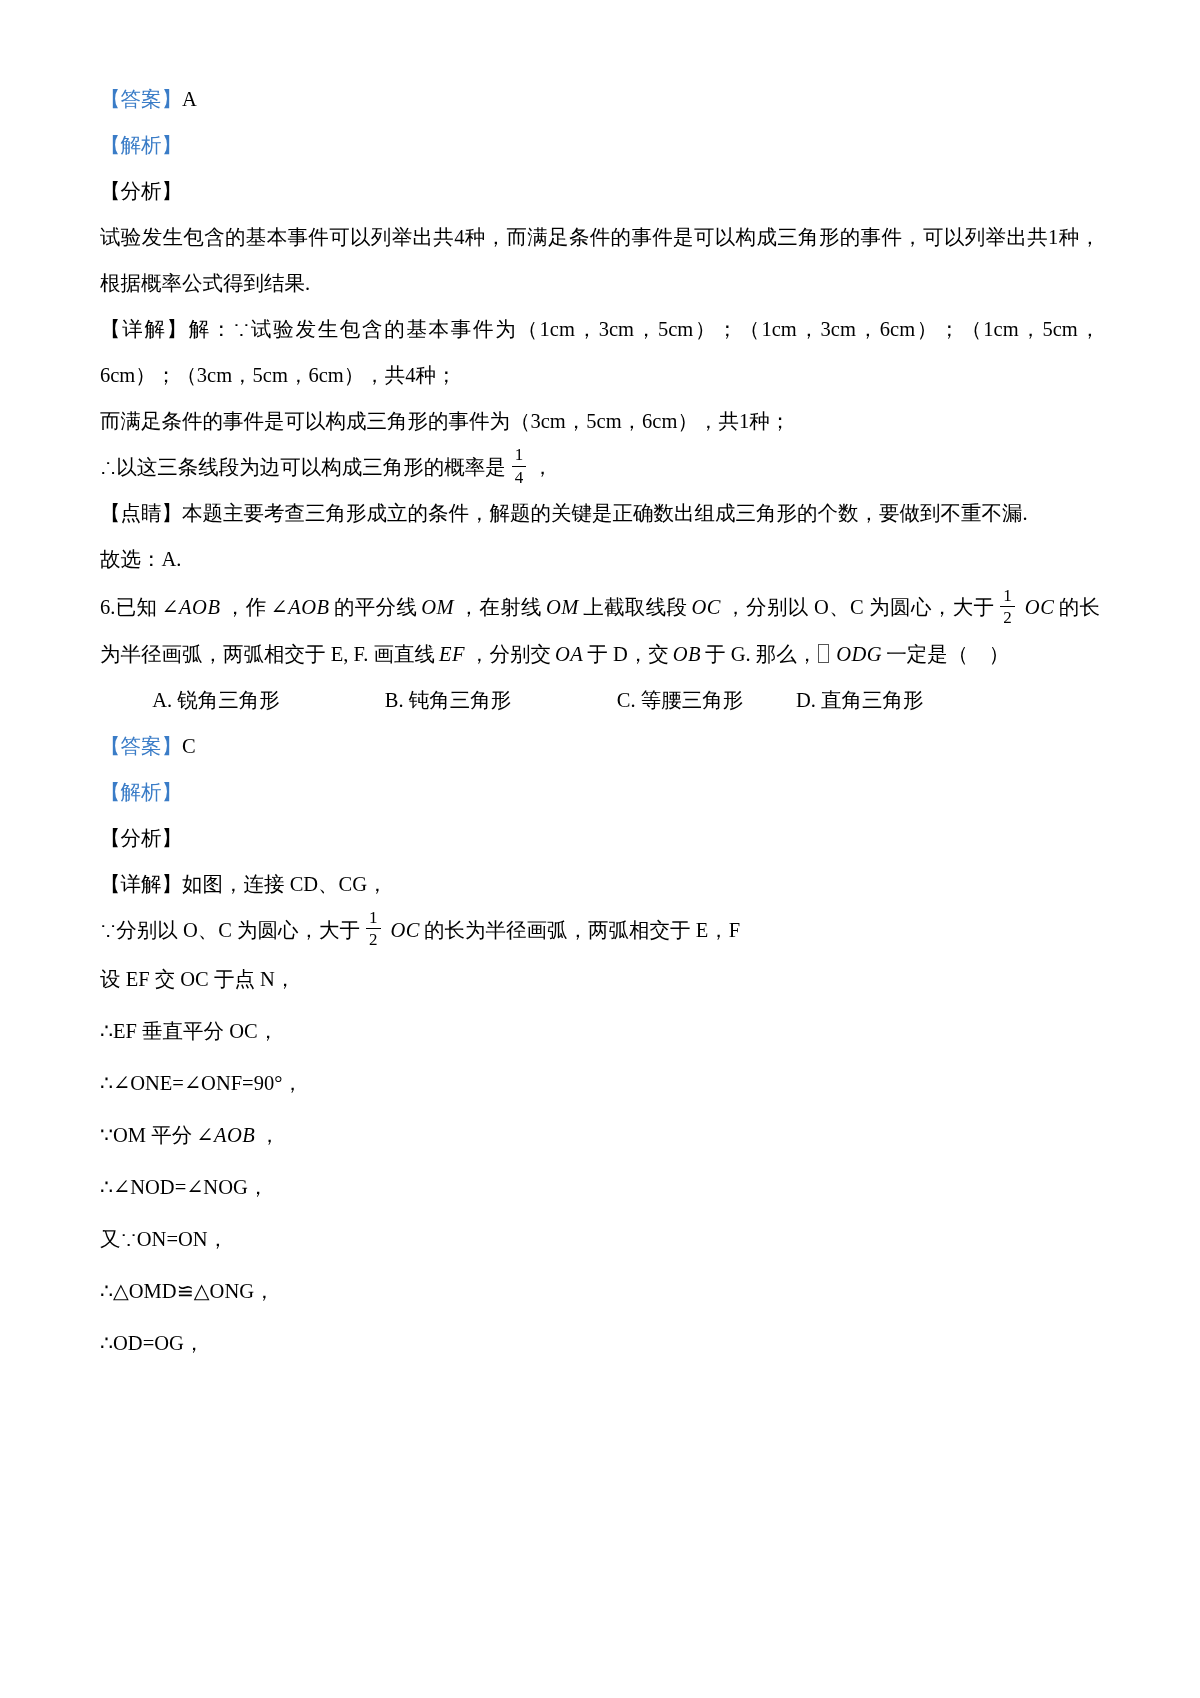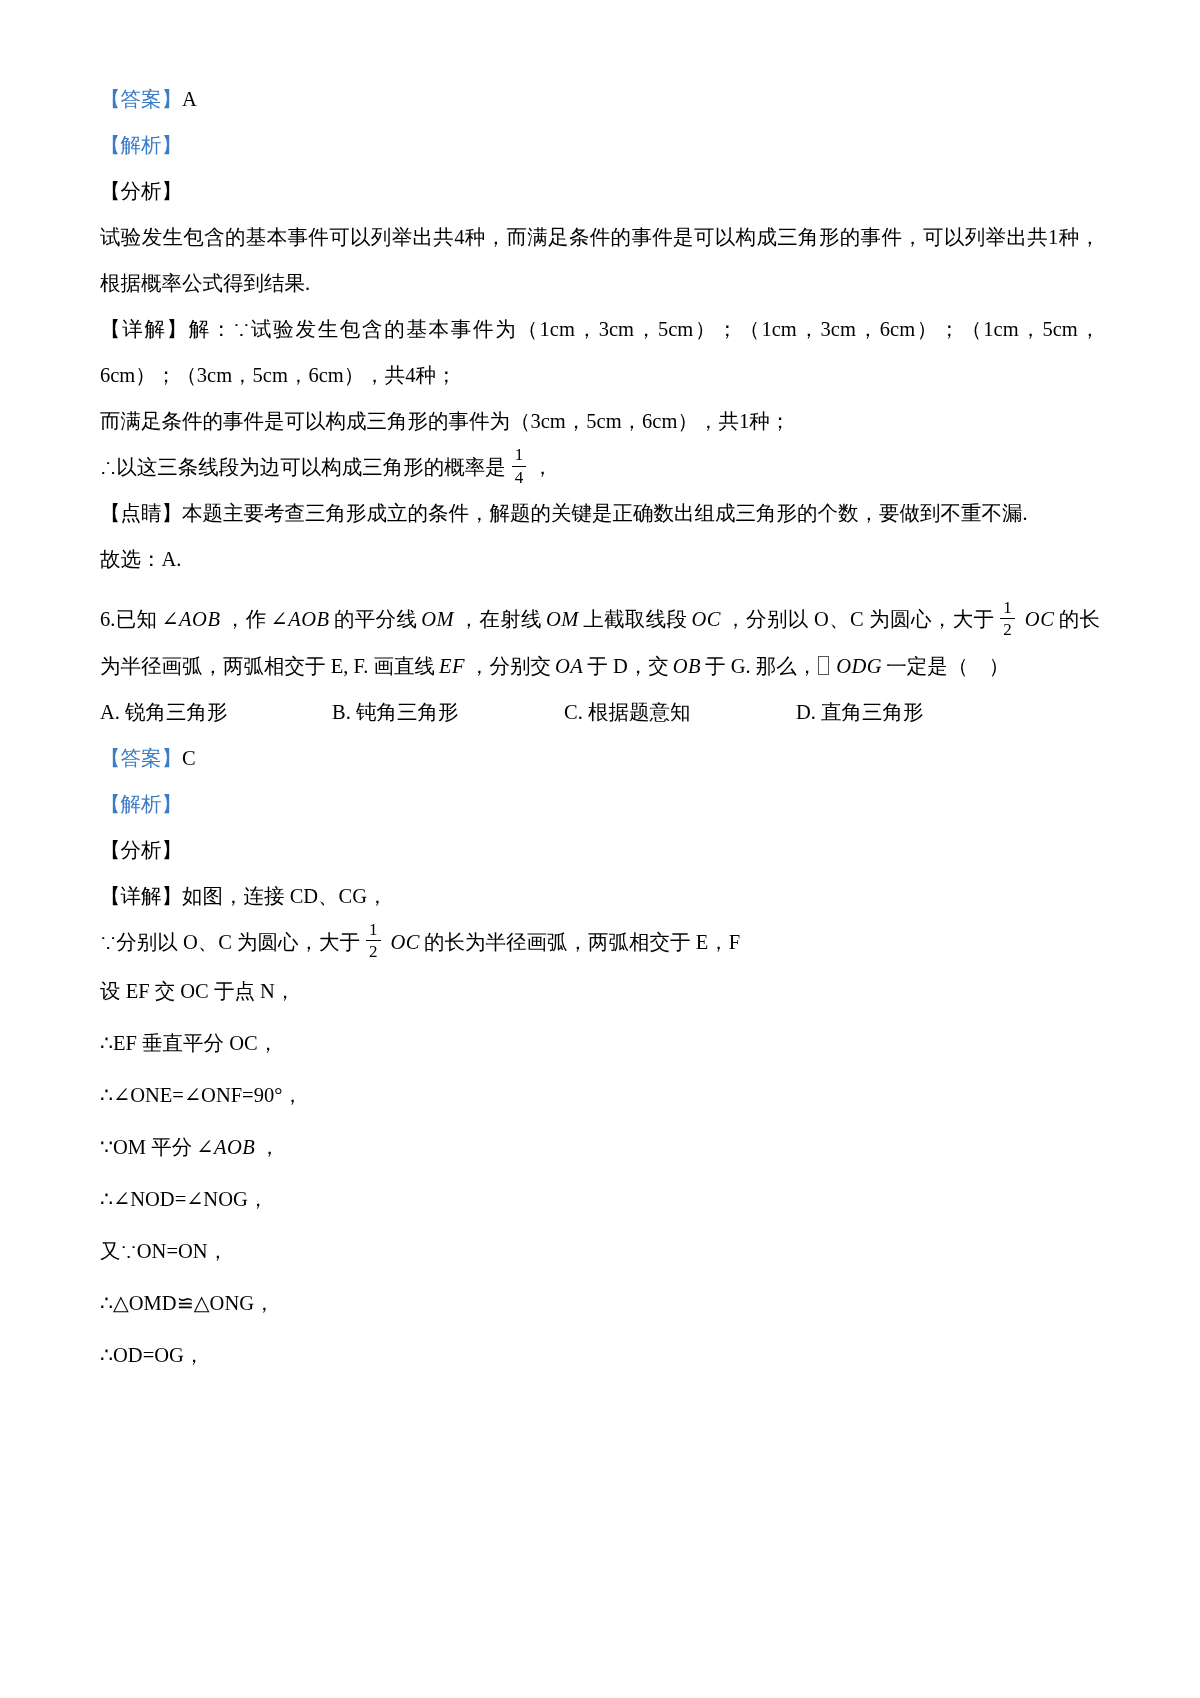--- a/index.html
+++ b/index.html
@@ -6,58 +6,58 @@
   html,body { background:#ffffff; }
   .page {
     width:1200px; height:1698px; margin:0 auto;
     background:#ffffff; color:#000;
     padding:76px 100px 0 100px;
     font-family:"Liberation Serif","DejaVu Serif",serif;
     overflow:hidden;
   }
   .para { font-size:20.5px; line-height:46px; text-align:justify; }
   .para.step { line-height:52px; }
-  .para.mt { margin-top:14px; }
+  .para.mt { margin-top:2px; }
   .blue { color:var(--blue,#3a7cc7); }
   .plain { color:inherit; }
   .math { font-style:italic; margin:0 4px; letter-spacing:0.5px; }
   .frac {
     display:inline-block; vertical-align:middle; text-align:center;
     font-size:17px; line-height:1.15; margin:0 6px; position:relative; top:-3px;
     font-style:normal;
   }
   .frac .num { display:block; border-bottom:1.4px solid #000; padding:0 3px 1px; }
   .frac .den { display:block; padding-top:1px; }
   .tofu {
     display:inline-block; width:11px; height:19px;
     border:1.5px solid #555; vertical-align:-2px; margin:0 3px 0 1px;
   }
   .options { display:flex; text-align:left; }
-  .options .option { width:232px; flex:0 0 auto; }
+  .options .option { width:232px; flex:0 0 auto;text-align:center; }
   .options .option:last-child { width:auto; }
 </style>
 </head>
 <body>
 
 <div class="page">
   <div>
       <div class="para"><span class="blue">【答案】</span><span class="plain">A</span></div>
       <div class="para"><span class="blue">【解析】</span></div>
       <div class="para"><span class="plain">【分析】</span></div>
       <div class="para"><span class="plain">试验发生包含的基本事件可以列举出共4种，而满足条件的事件是可以构成三角形的事件，可以列举出共1种，根据概率公式得到结果.</span></div>
       <div class="para"><span class="plain">【详解】解：∵试验发生包含的基本事件为（1cm，3cm，5cm）；（1cm，3cm，6cm）；（1cm，5cm，6cm）；（3cm，5cm，6cm），共4种；</span></div>
       <div class="para"><span class="plain">而满足条件的事件是可以构成三角形的事件为（3cm，5cm，6cm），共1种；</span></div>
       <div class="para"><span class="plain">∴以这三条线段为边可以构成三角形的概率是</span><span class="frac"><span class="num">1</span><span class="den">4</span></span><span class="plain">，</span></div>
       <div class="para"><span class="plain">【点睛】本题主要考查三角形成立的条件，解题的关键是正确数出组成三角形的个数，要做到不重不漏.</span></div>
       <div class="para"><span class="plain">故选：A.</span></div>
       <div class="para mt"><span class="plain">6.已知</span><span class="math">∠AOB</span><span class="plain">，作</span><span class="math">∠AOB</span><span class="plain">的平分线</span><span class="math">OM</span><span class="plain">，在射线</span><span class="math">OM</span><span class="plain">上截取线段</span><span class="math">OC</span><span class="plain">，分别以 O、C 为圆心，大于</span><span class="frac"><span class="num">1</span><span class="den">2</span></span><span class="math">OC</span><span class="plain">的长为半径画弧，两弧相交于 E, F. 画直线</span><span class="math">EF</span><span class="plain">，分别交</span><span class="math">OA</span><span class="plain">于 D，交</span><span class="math">OB</span><span class="plain">于 G. 那么，</span><span class="tofu"></span><span class="math">ODG</span><span class="plain">一定是（　）</span></div>
       <div class="para options">
         <span class="option">A. 锐角三角形</span>
         <span class="option">B. 钝角三角形</span>
-        <span class="option">C. 根据题意知</span>
+        <span class="option">C. 等腰三角形</span>
         <span class="option">D. 直角三角形</span>
       </div>
       <div class="para"><span class="blue">【答案】</span><span class="plain">C</span></div>
       <div class="para"><span class="blue">【解析】</span></div>
       <div class="para"><span class="plain">【分析】</span></div>
       <div class="para"><span class="plain">【详解】如图，连接 CD、CG，</span></div>
       <div class="para"><span class="plain">∵分别以 O、C 为圆心，大于</span><span class="frac"><span class="num">1</span><span class="den">2</span></span><span class="math">OC</span><span class="plain">的长为半径画弧，两弧相交于 E，F</span></div>
       <div class="para step"><span class="plain">设 EF 交 OC 于点 N，</span></div>
       <div class="para step"><span class="plain">∴EF 垂直平分 OC，</span></div>
       <div class="para step"><span class="plain">∴∠ONE=∠ONF=90°，</span></div>

